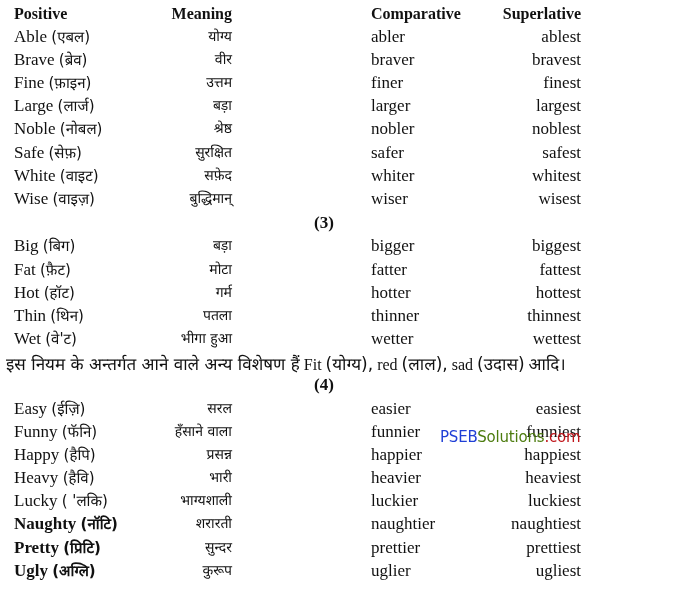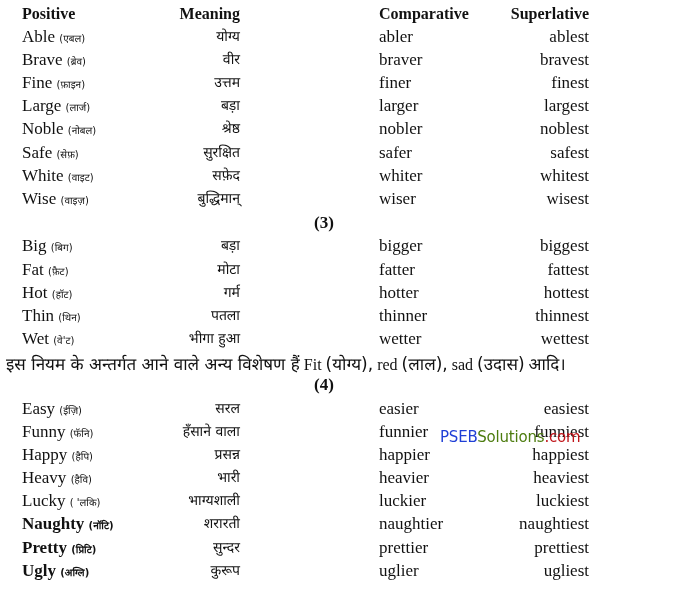--- a/index.html
+++ b/index.html
@@ -16,21 +16,21 @@
     color: #111111;
   }
   .page {
     position: absolute;
     left: 0; top: 0;
     width: 679px;
     height: 610px;
   }
   .row {
     position: absolute;
-    left: 16px;
+    left: 8px;
     width: 585px;
     height: 23px;
     font-size: 17px;
     line-height: 23px;
   }
   .c1 {
     position: absolute;
     left: 6px;
     white-space: nowrap;
   }
@@ -58,21 +58,21 @@
   .hdr {
     font-weight: bold;
     font-size: 16px;
   }
   .hdr .c2 {
     font-family: "Liberation Serif", "DejaVu Serif", serif;
     font-size: 16px;
   }
   .dev {
     font-family: "DejaVu Sans", sans-serif;
-    font-size: 10px;
+    font-size: 15px;
   }
   .bold-row .c1 { font-weight: bold; }
   .section-marker {
     position: absolute;
     width: 679px;
     left: 0;
     text-align: center;
     font-weight: bold;
     font-size: 17px;
     line-height: 23px;

